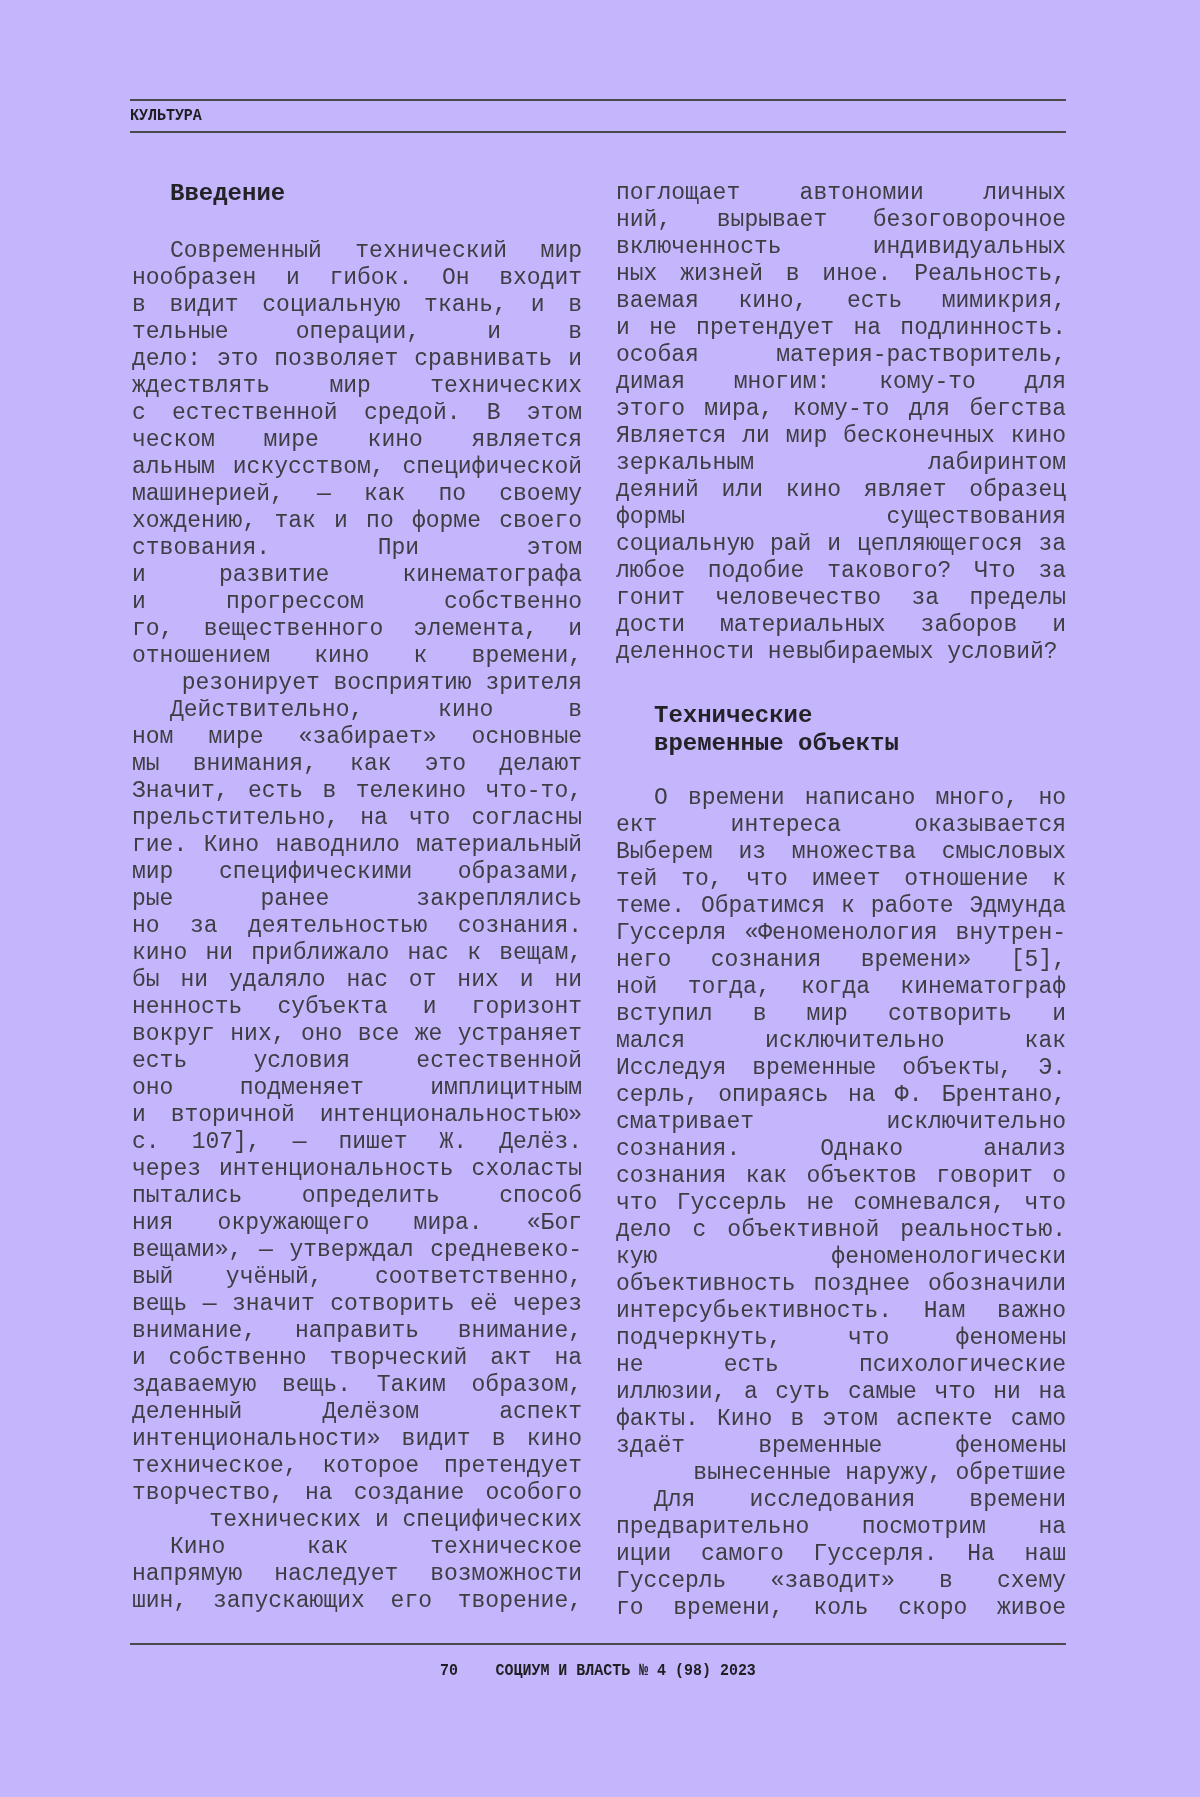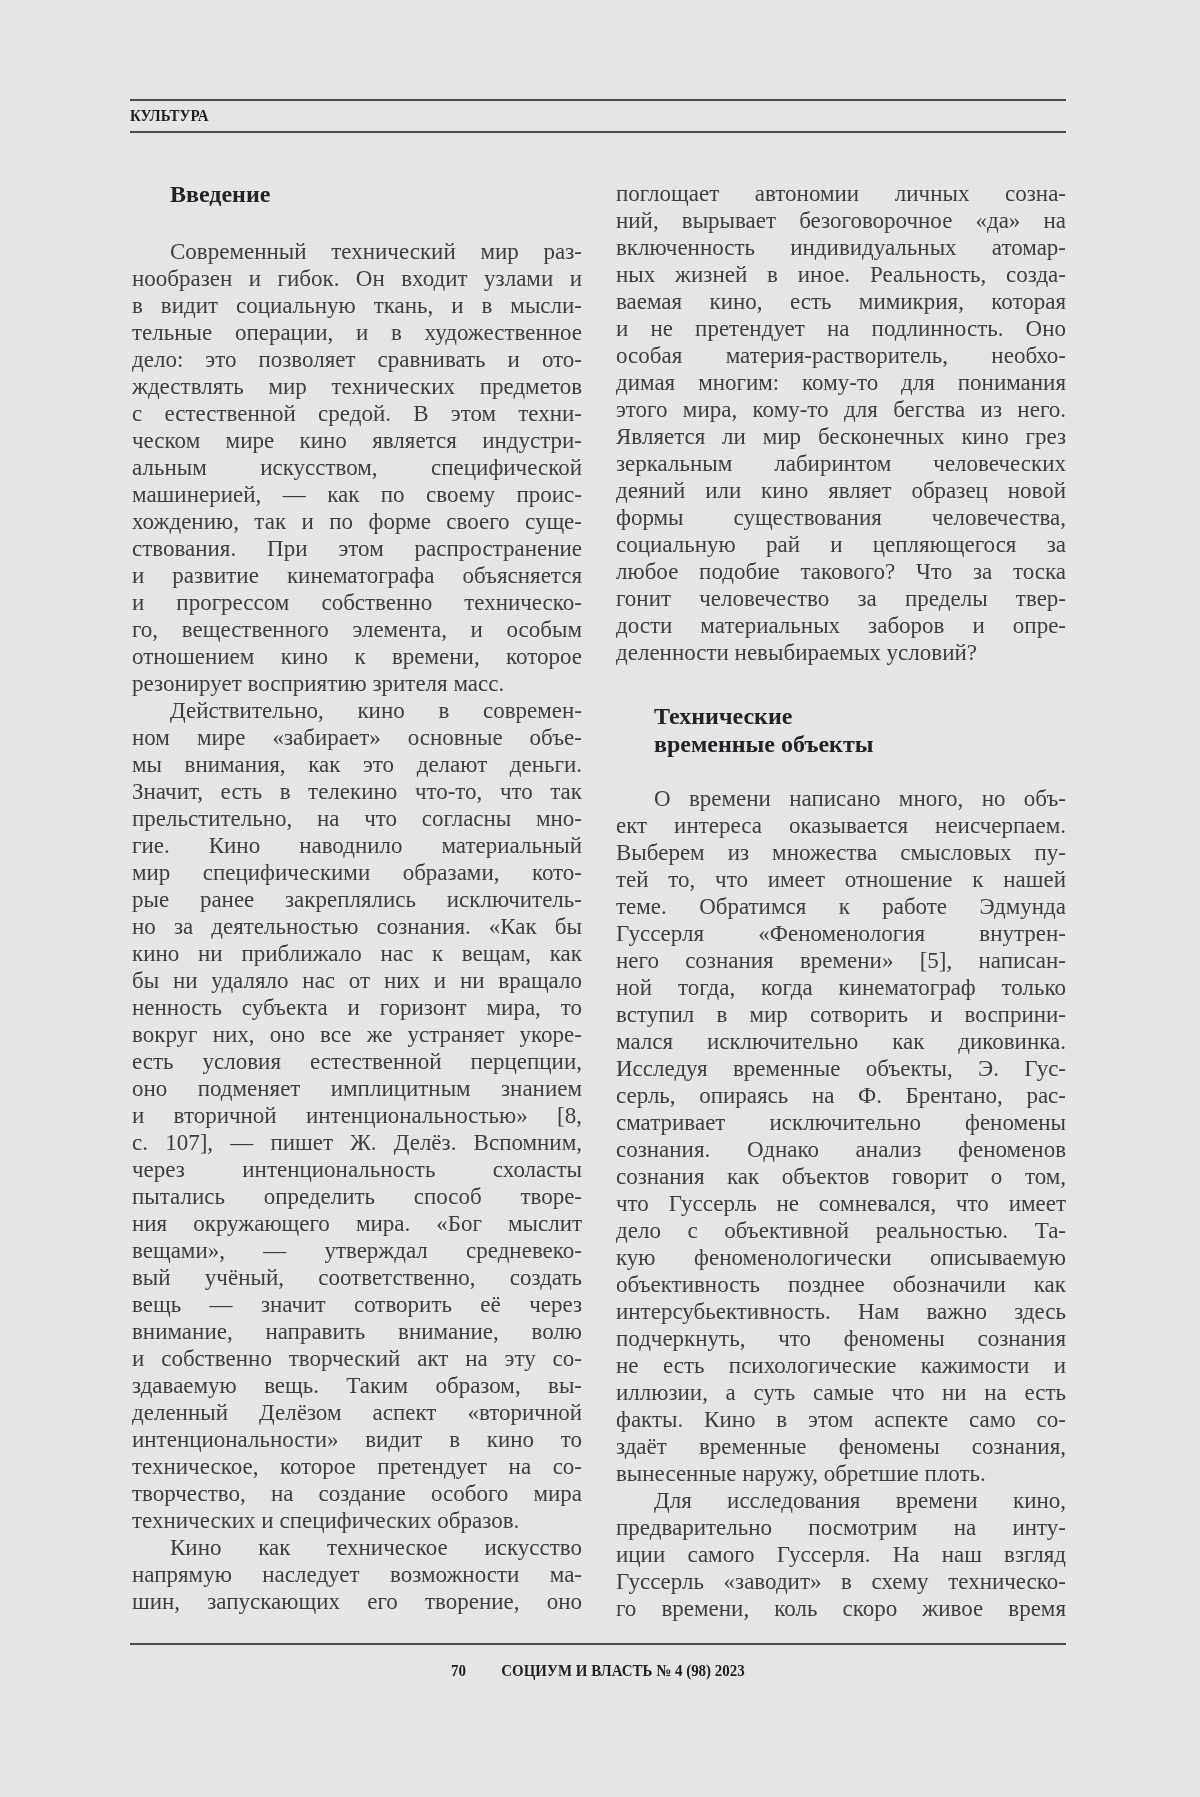--- a/index.html
+++ b/index.html
@@ -1,21 +1,21 @@
 <!DOCTYPE html>
 <html><head>
 <meta charset="utf-8">
 <style>
   html, body { margin: 0; padding: 0; background: #ffffff; }
   #page {
     position: relative;
     width: 1200px;
     height: 1797px;
-    background: #e5e5e5;
-    font-family: Liberation Serif, serif;
+    background: #c4b5fd;
+    font-family: Liberation Mono, monospace;
     color: #3e3e42;
     overflow: hidden;
   }
   
   #header {
     position: absolute;
     left: 130px;
     width: 936px;
     top: 99px;
     border-top: 2px solid #4a4a4a;

